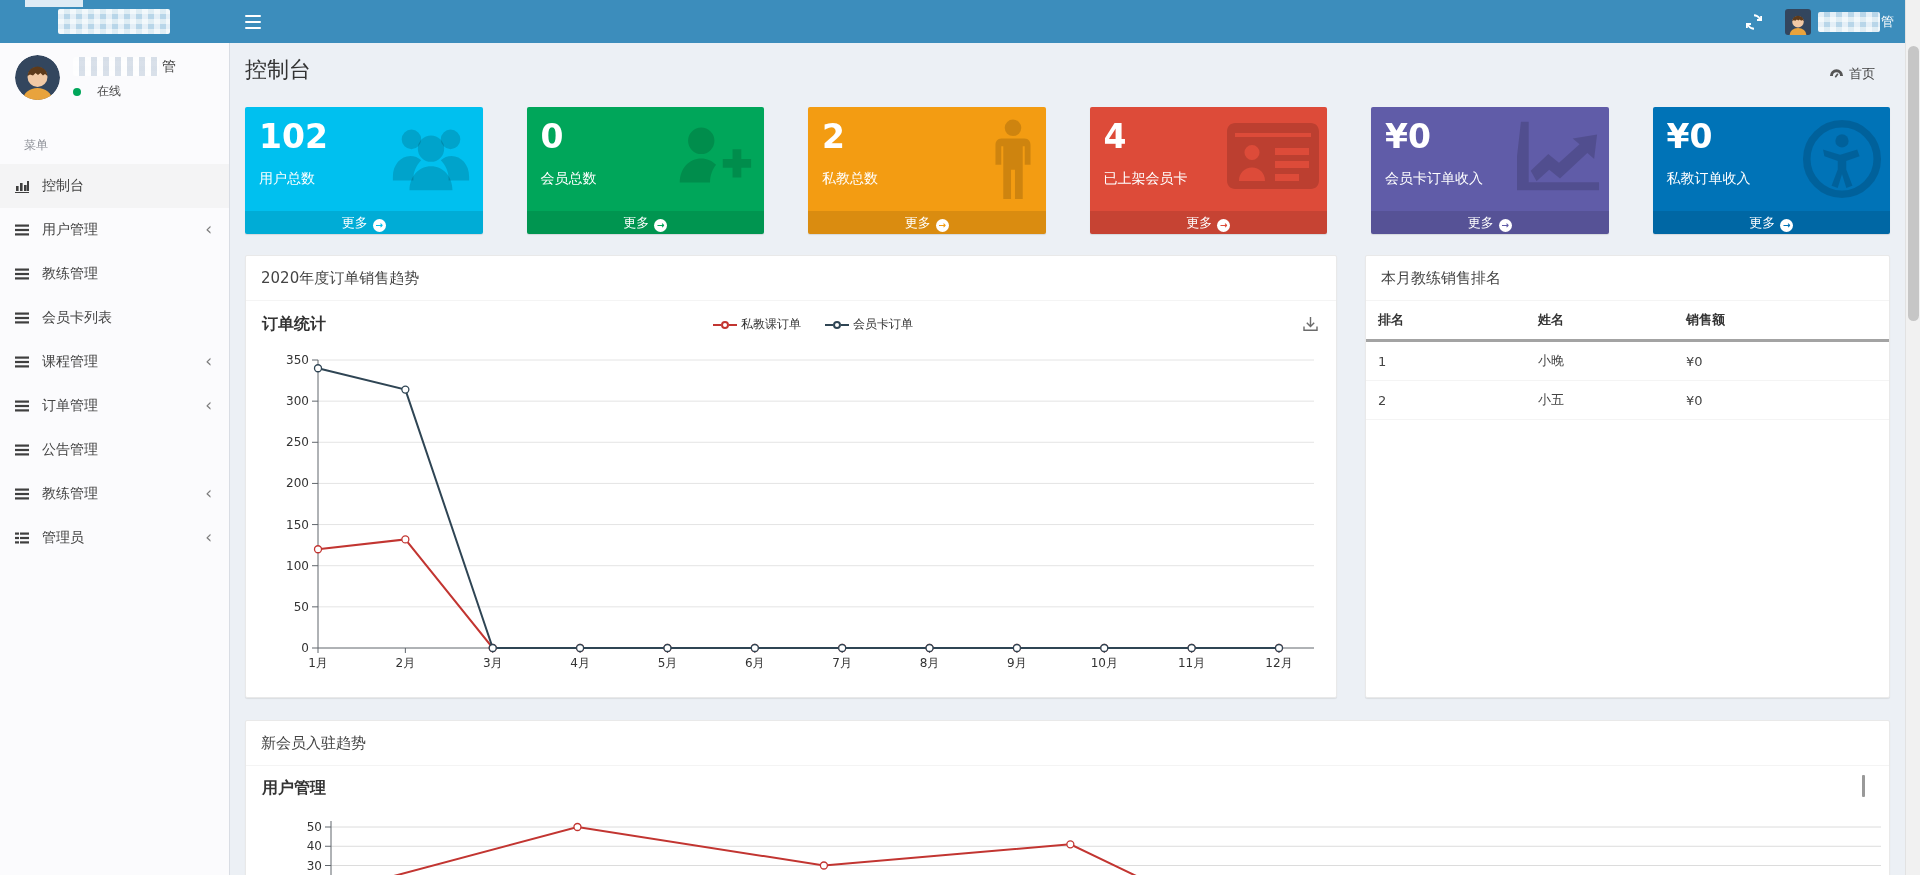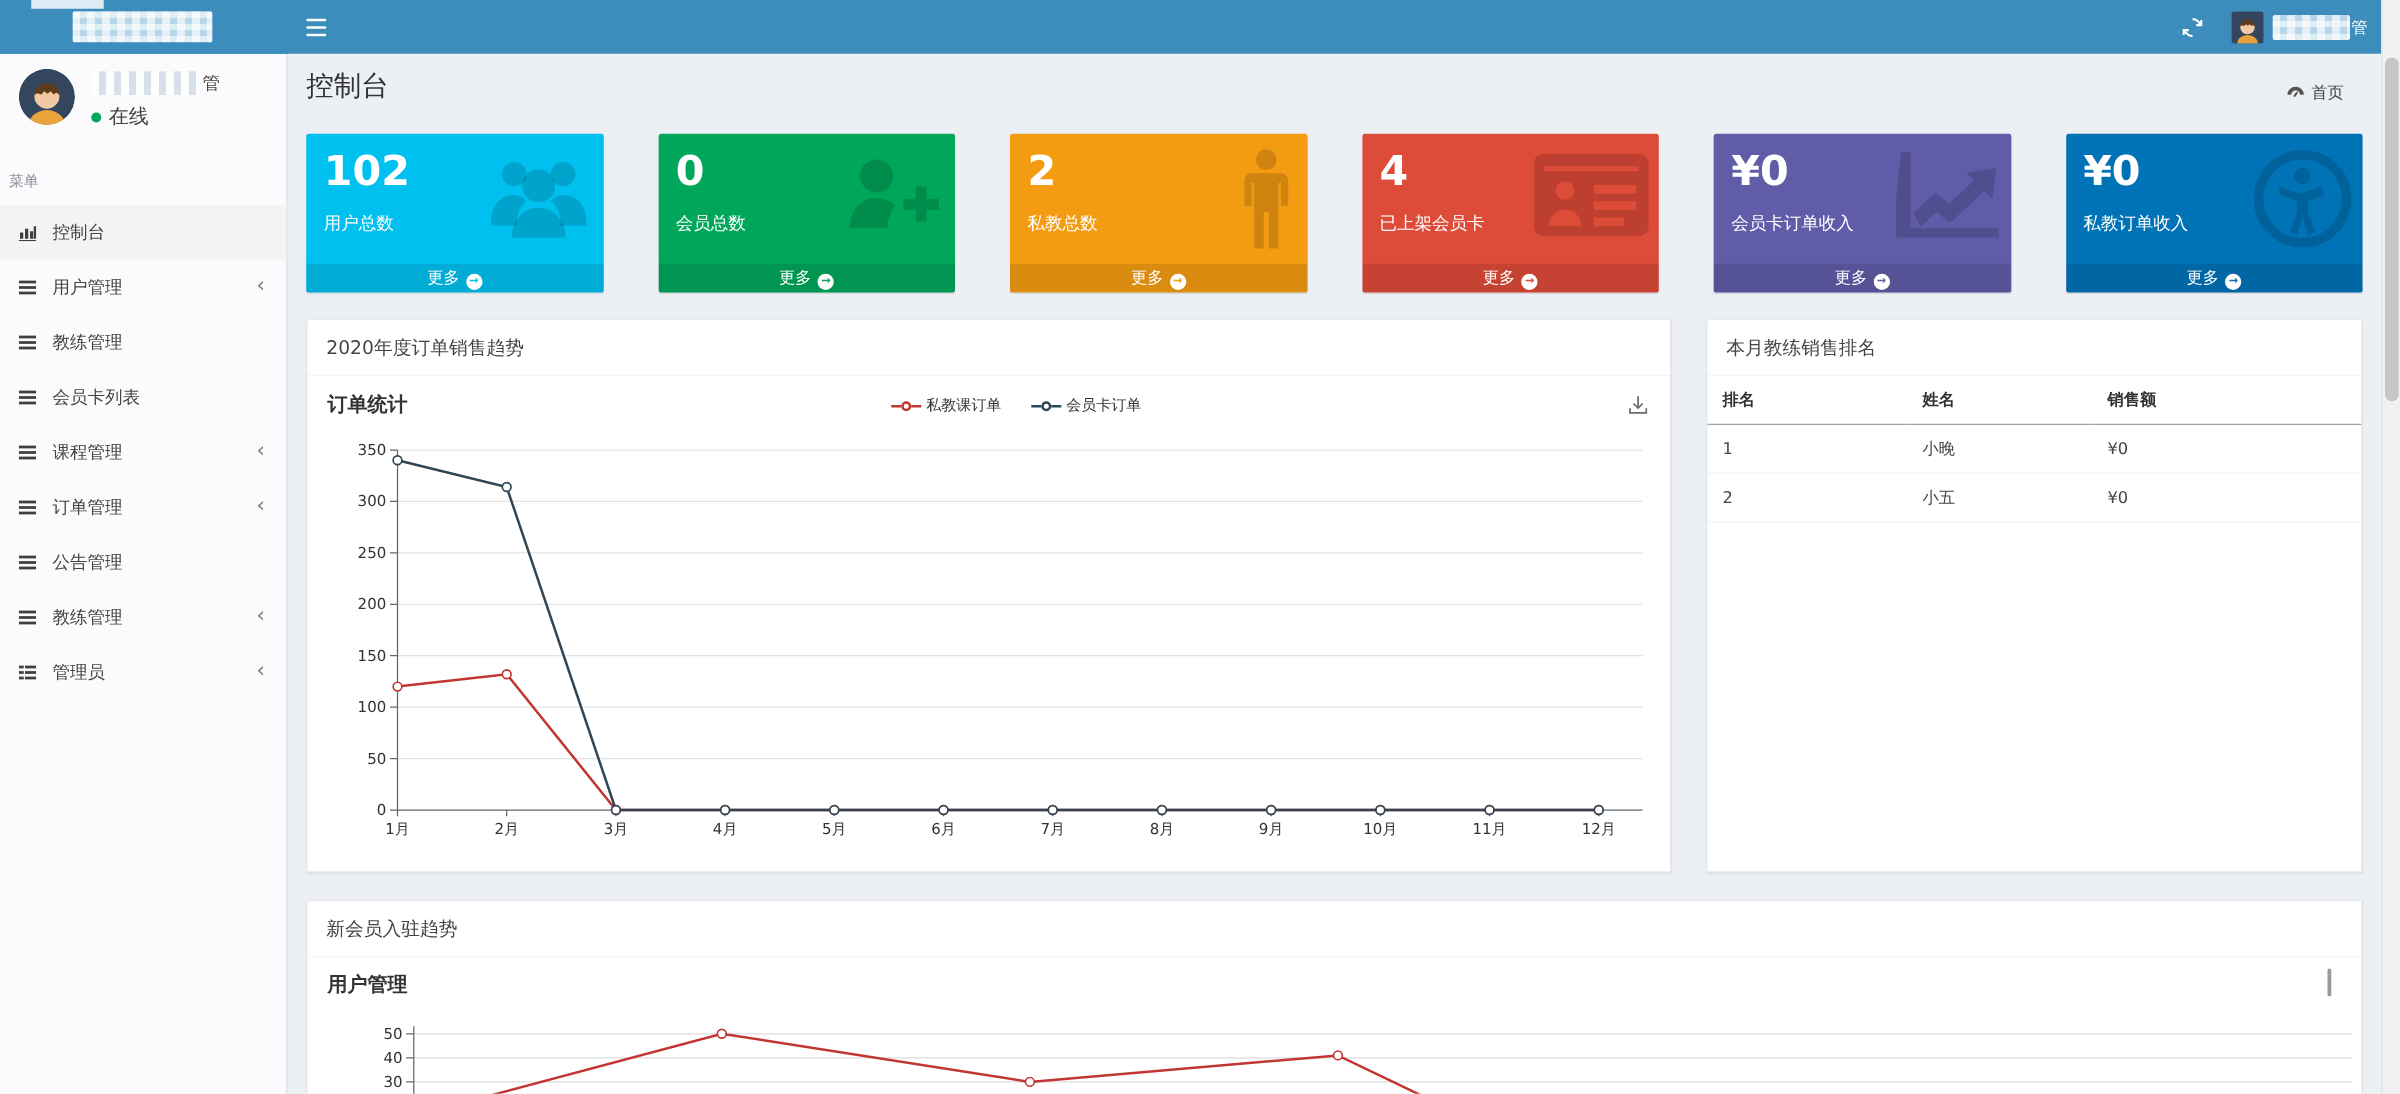--- a/index.html
+++ b/index.html
@@ -22,23 +22,23 @@
   .name-blur{width:62px;height:20px}
   .name-suffix{color:#fff;font-size:13px;margin-left:-6px}
 
   
   .sidebar{position:absolute;top:43px;left:0;width:230px;height:832px;background:#fbfbfd;border-right:1px solid #d9dde4;z-index:5}
   .user-panel{position:relative;padding:12px 15px;height:78px}
   .avatar-lg{width:45px;height:45px;border-radius:50%;overflow:hidden;float:left}
   .user-info{margin-left:58px;padding-top:2px}
   .user-name{display:flex;align-items:center;gap:3px;font-size:14px;color:#444}
   .sb-name-blur{width:86px;height:19px}
-  .user-status{margin-top:7px;font-size:16px;color:#444;display:flex;align-items:center;gap:6px}
+  .user-status{margin-top:7px;font-size:12px;color:#444;display:flex;align-items:center;gap:16px}
   .dot{width:8px;height:8px;border-radius:50%;background:#00a65a}
-  .menu-header{padding:16px 7px 10px;font-size:12px;color:#8d9097}
+  .menu-header{padding:16px 24px 10px;font-size:12px;color:#8d9097}
   .menu{list-style:none}
   .menu-item{height:44px;display:flex;align-items:center;padding:0 15px;position:relative;cursor:pointer}
   .menu-item.active{background:#f4f4f5}
   .mi-icon{width:17px;margin-right:10px;display:flex;align-items:center;flex:0 0 auto}
   .mi-label{font-size:14px;color:#444}
   .mi-chevron{position:absolute;right:17px;top:50%;transform:translateY(-54%);color:#7e7e7e;font-size:17px;line-height:1}
 
   
   .content{position:absolute;left:230px;top:43px;width:1675px;height:832px;overflow:hidden}
   .content-header{position:relative;padding:14px 15px 0}
@@ -65,21 +65,21 @@
   .chart-title{font-size:16px;font-weight:bold;color:#333}
   .chart-legend{flex:1;display:flex;justify-content:center;gap:24px;font-size:12px;color:#333}
   .legend-item{display:flex;align-items:center;gap:4px;cursor:pointer}
   .legend-marker{display:flex;align-items:center}
   .lm-line{width:8px;height:2px}
   .lm-dot{width:8px;height:8px;border-radius:50%;background:#fff;border:2px solid #999}
   .dl-btn{width:20px;height:20px;display:flex;align-items:center;justify-content:center;cursor:pointer}
   .chart-svg{display:block;margin:6px 0 0 12px}
 
   .rank-table{width:100%;border-collapse:collapse;font-size:13px;color:#444}
-  .rank-table th{font-weight:bold;color:#333;text-align:left;padding:10px 12px;border-bottom:1px solid #a3a3a3}
+  .rank-table th{font-weight:bold;color:#333;text-align:left;padding:10px 12px;border-bottom:3px solid #a3a3a3}
   .rank-table td{padding:10px 12px;border-bottom:1px solid #f4f4f4}
   .col-rank{width:160px}.col-name{width:148px}
 
   .box-members{margin:22px 15px 0;height:160px;overflow:hidden}
   .member-title{padding:12px 16px 0;font-size:16px;font-weight:bold;color:#333}
   .member-svg{display:block;margin-top:6px}
 
   .scroll-dash{position:absolute;left:1862px;top:775px;width:3px;height:22px;background:#999;z-index:4;border-radius:1px}
   .scrollbar{position:absolute;right:0;top:0;width:15px;height:875px;background:#f1f1f1;border-left:1px solid #e2e2e2;z-index:10}
   .scroll-thumb{position:absolute;left:2px;top:46px;width:11px;height:275px;background:#c6c6c6;border-radius:6px}

